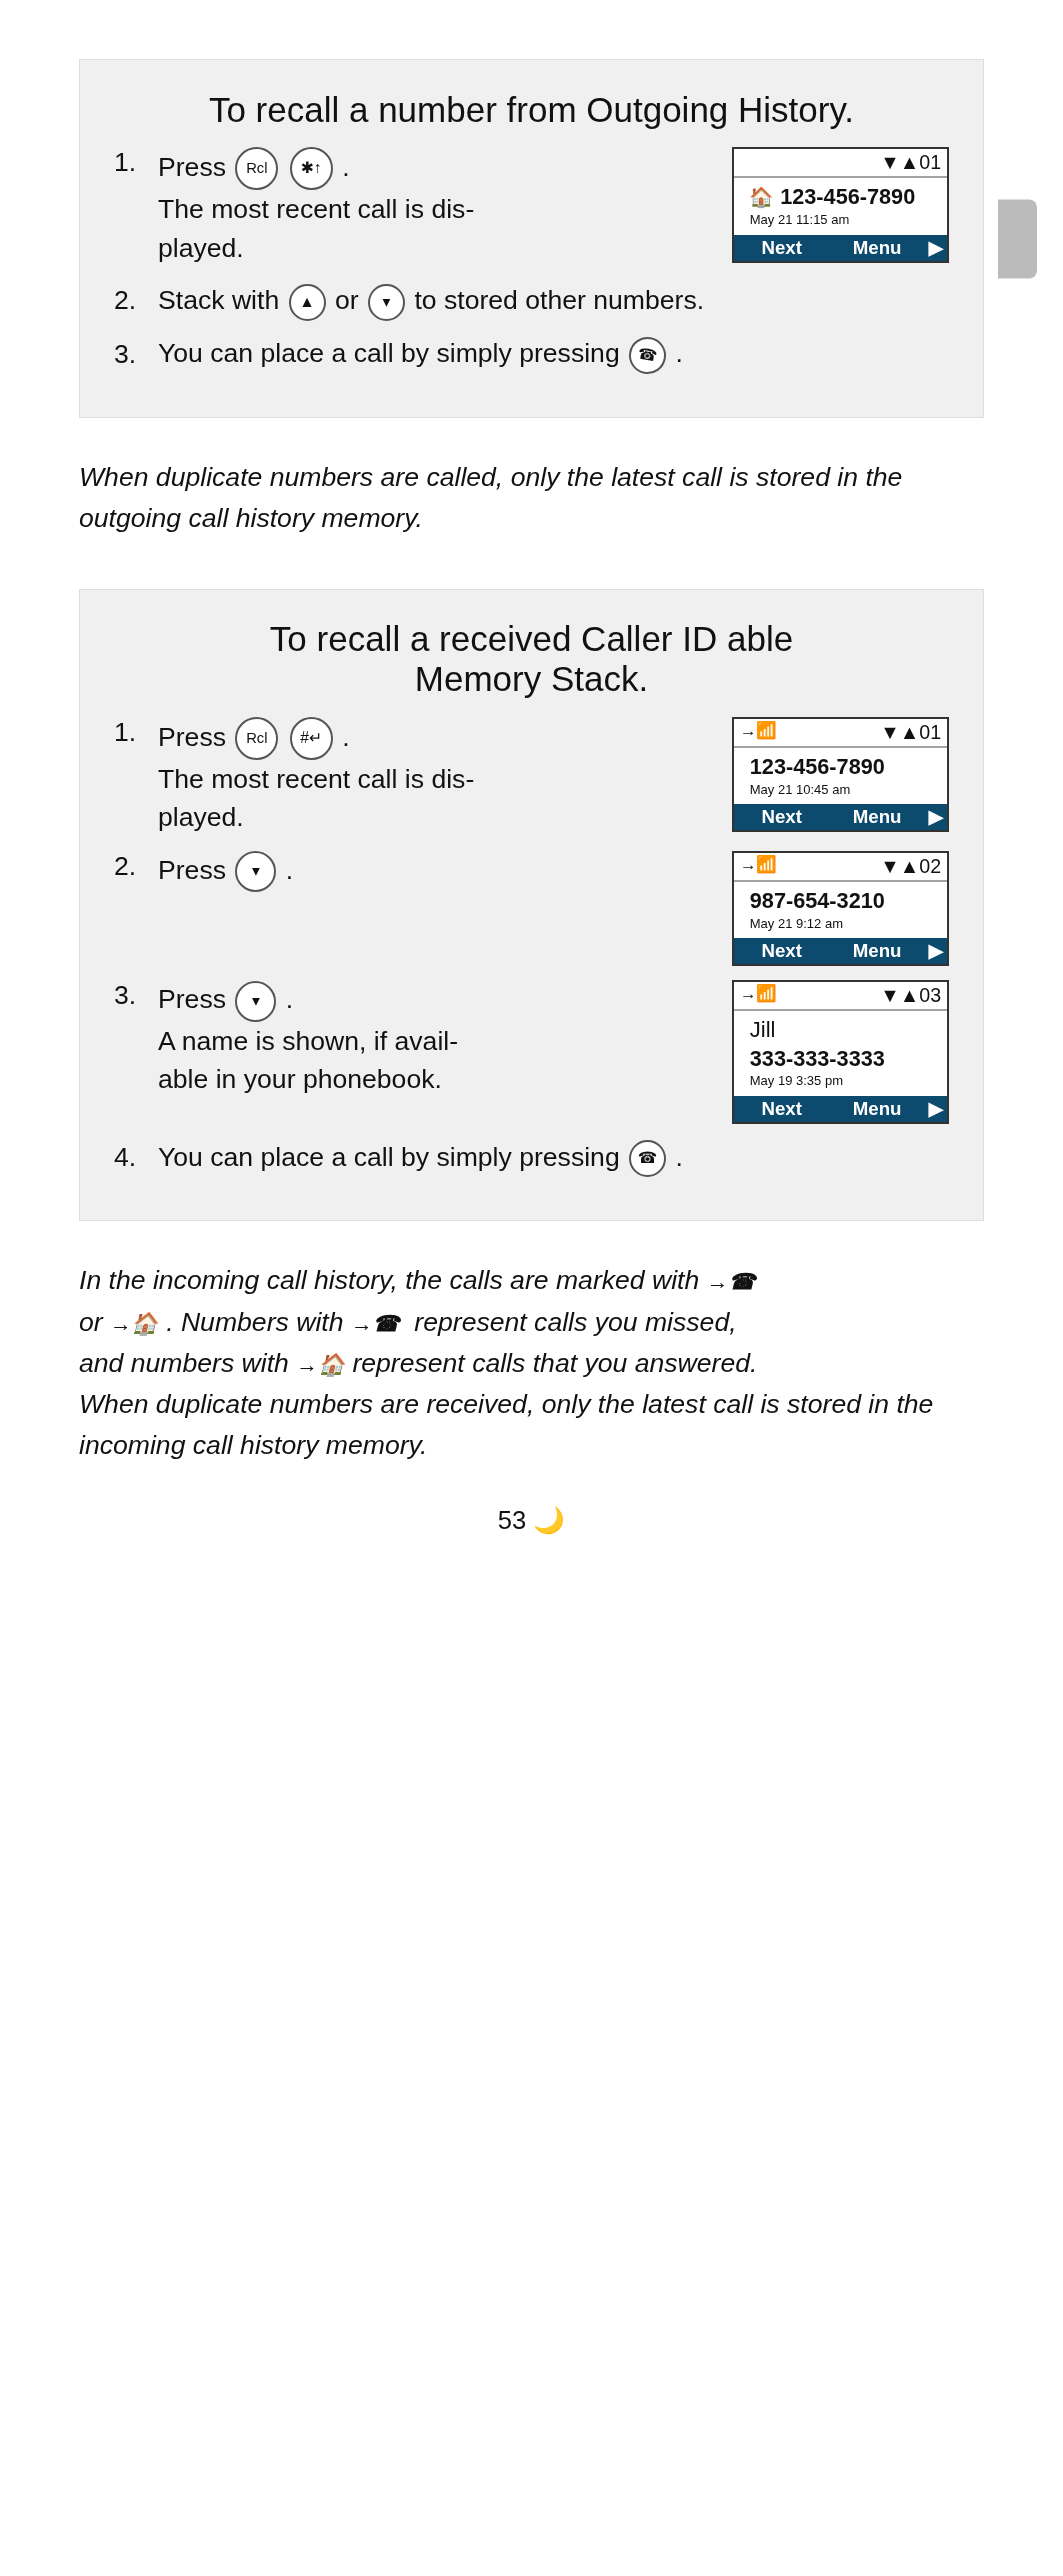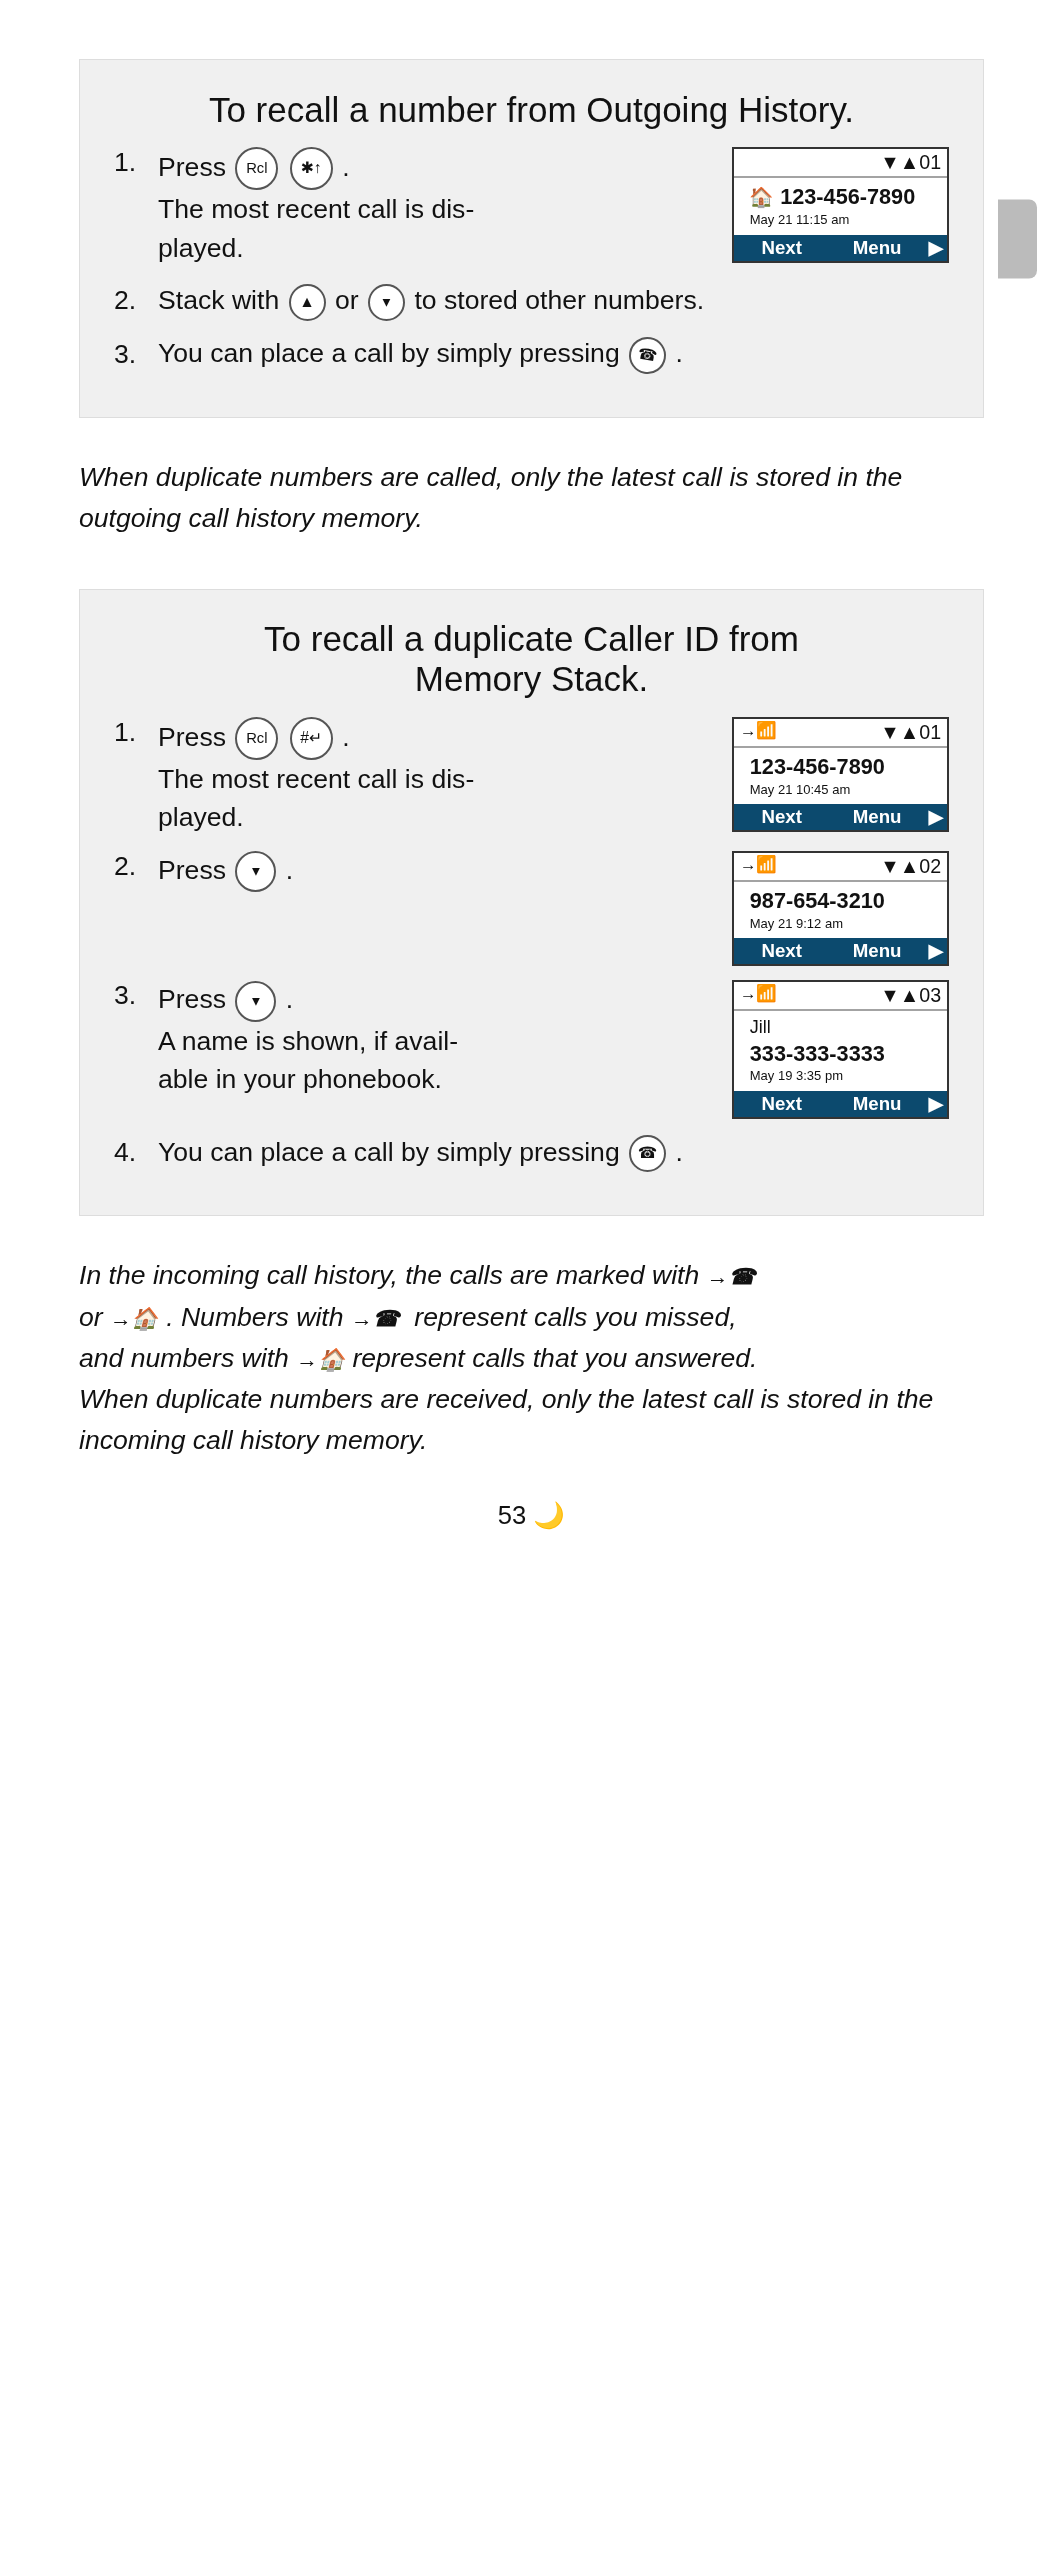--- a/index.html
+++ b/index.html
@@ -285,21 +285,21 @@
 
 </div>
 
 <p class="plain-text">
   When duplicate numbers are called, only the latest call is stored in the outgoing call history memory.
 </p>
 
 <div class="section-box" style="position:relative; margin-top: 49px;">
 
   <div class="section-title">
-    <span>To recall a duplicate Caller ID from</span><br>
+    <span>To recall a received Caller ID able</span><br>
     <span>Memory Stack.</span>
   </div>
 
   <div class="step">
     <div class="step-number">1.</div>
     <div class="step-content">
       <div class="step-row">
         <div class="step-text">
           <span>Press </span>
           <span class="btn-rcl" style="font-size:14.8px;">Rcl</span>
@@ -365,21 +365,21 @@
           <span>.</span>
           <br>
           <span>A name is shown, if avail-<br>able in your phonebook.</span>
         </div>
         <div class="display-box">
           <div class="display-top" style="justify-content: space-between;">
             <span style="font-size:16.7px;">→📶</span>
             <span>▼▲03</span>
           </div>
           <div class="display-middle">
-            <div style="padding: 2px 7.9px; font-size:18px;">Jill</div>
+            <div style="padding: 2px 7.9px; font-size:22px;">Jill</div>
             <div class="display-number" style="padding: 1px 7.9px;">333-333-3333</div>
             <div class="display-date" style="padding: 0 7.9px 3.9px 7.9px;">May 19  3:35 pm</div>
           </div>
           <div class="display-bottom">
             <div class="display-bottom-btn">Next</div>
             <div class="display-bottom-btn">Menu</div>
             <div class="display-bottom-arrow">▶</div>
           </div>
         </div>
       </div>

